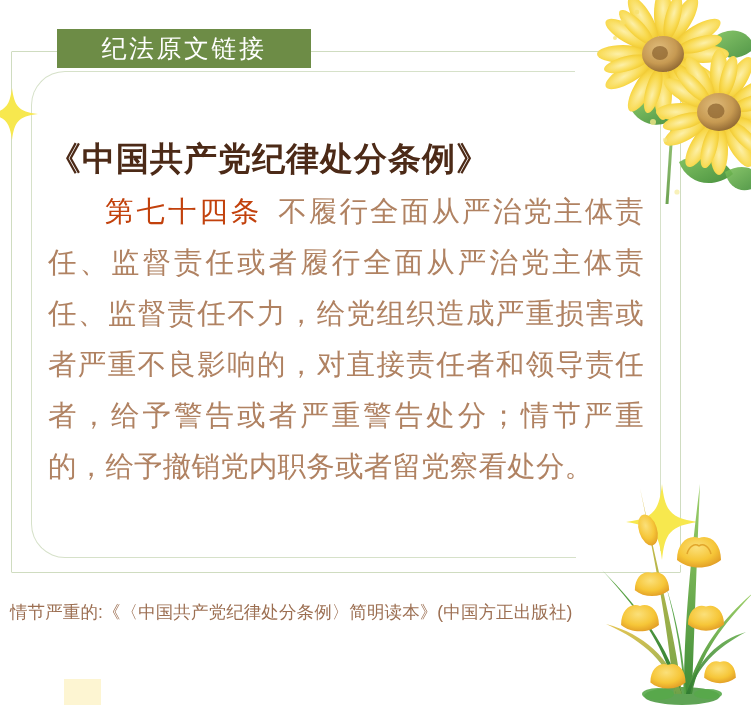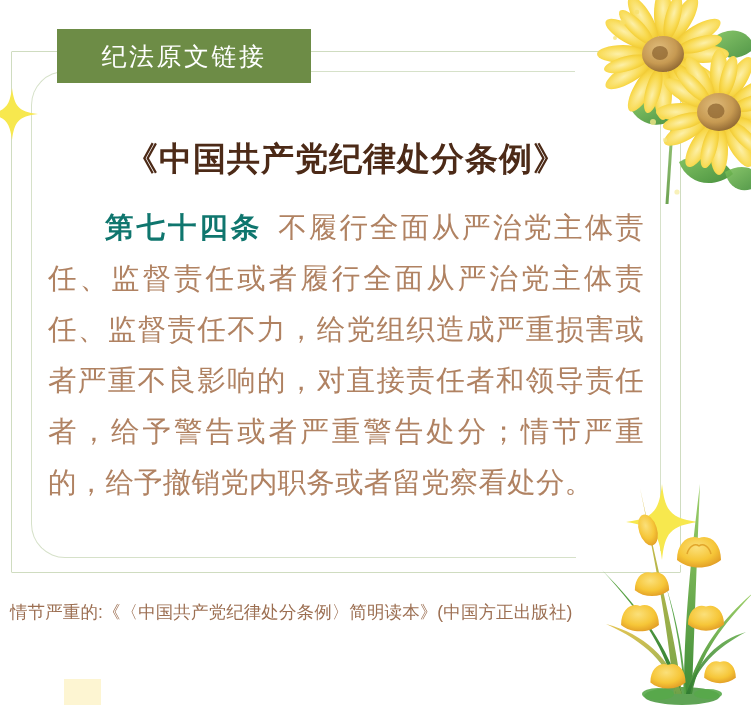--- a/index.html
+++ b/index.html
@@ -50,21 +50,21 @@
     position: absolute;
     left: 576px; top: 551px;
     width: 120px; height: 14px;
     background: #ffffff;
   }
 
   
   .badge {
     position: absolute;
     left: 57px; top: 29px;
-    width: 254px; height: 54px;
+    width: 254px; height: 39px;
     background: #6d8c46;
     display: flex;
     align-items: center;
     justify-content: center;
     z-index: 5;
   }
   .badge-label {
     color: #ffffff;
     font-size: 25px;
     letter-spacing: 2.5px;
@@ -72,41 +72,41 @@
     line-height: 1;
   }
 
   
   .content {
     position: absolute;
     left: 48px; top: 138px;
     width: 596px;
   }
   .doc-title {
-    text-align: center;
+    text-align: left;
     color: #4c2a17;
     font-weight: bold;
     font-size: 33px;
     letter-spacing: 1px;
     line-height: 1.28;
-    margin-bottom: 22px;
+    margin-bottom: 6px;
   }
   .article-body {
     color: #b0806189;
     font-size: 28.5px;
     line-height: 1.79;
     text-align: justify;
     text-justify: inter-ideograph;
     text-indent: 57px;
     color: #b08262;
     letter-spacing: 0.2px;
   }
   .article-no {
-    color: #0f766e;
-    font-weight: bold;
+    color: #c2410c;
+    font-weight: normal;
     letter-spacing: 1px;
   }
   .article-gap { display: inline-block; width: 14px; }
 
   
   .footnote {
     position: absolute;
     left: 10px; top: 600px;
     width: 700px;
     color: #9c6f52;

